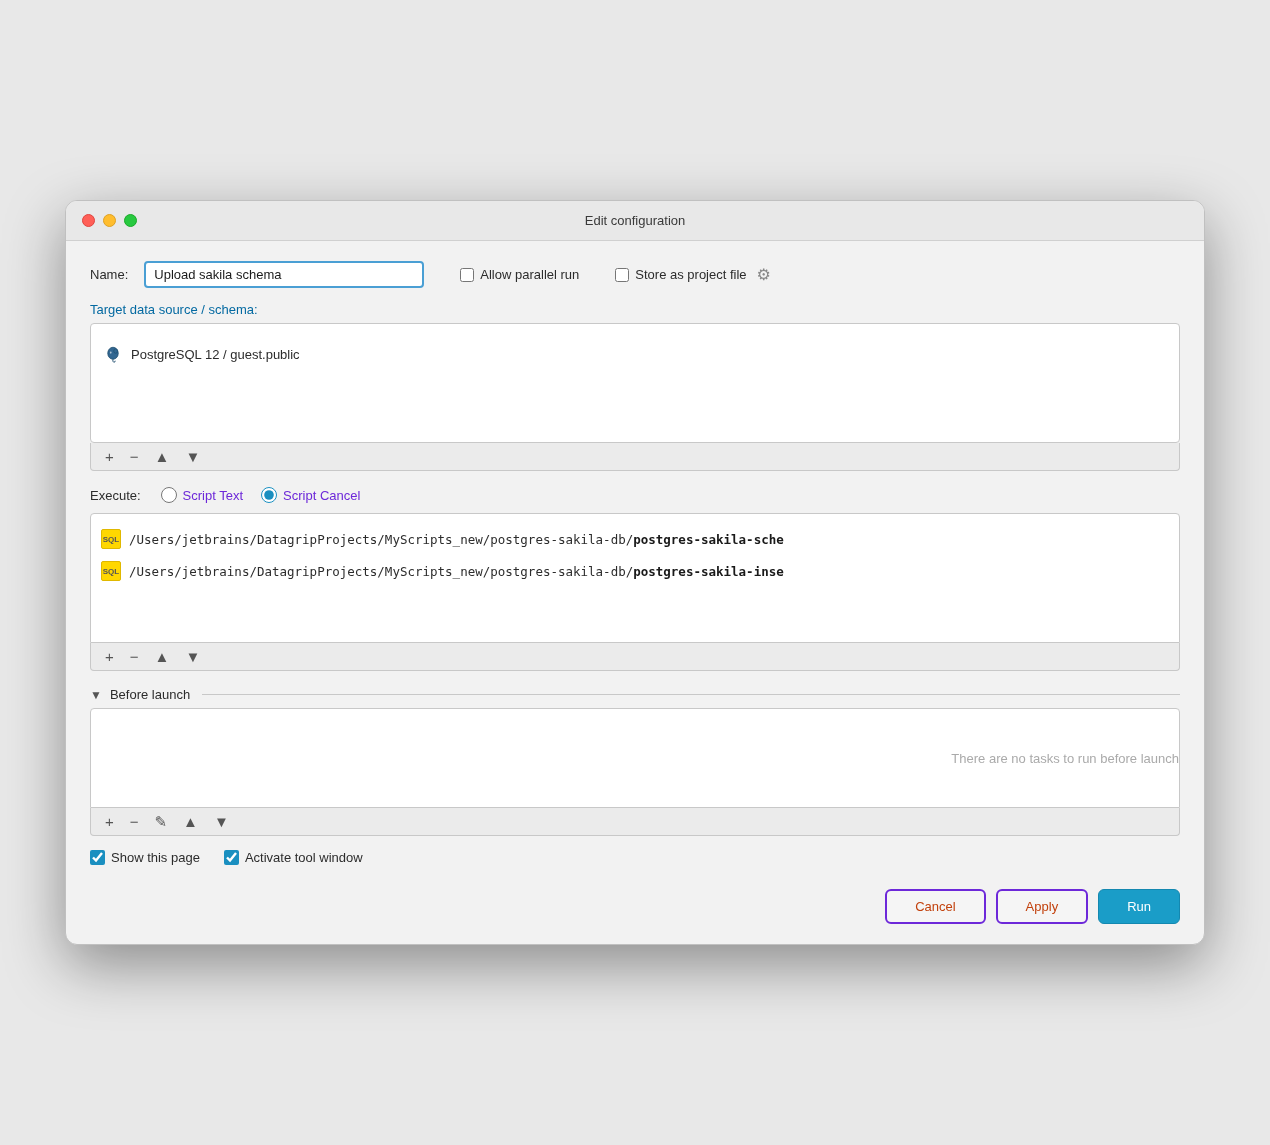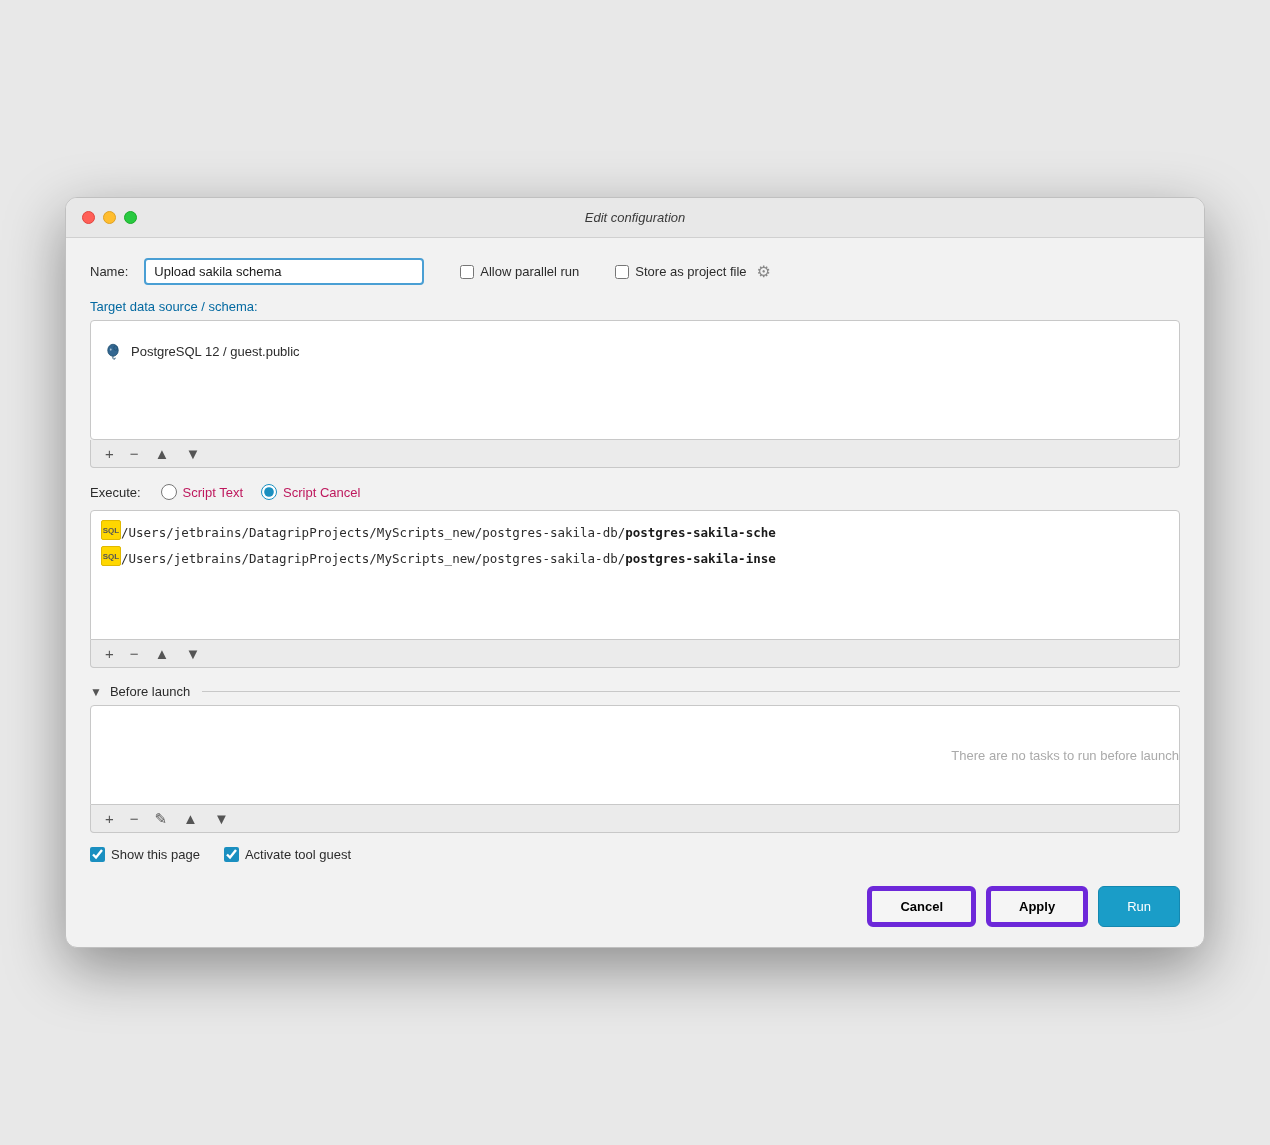--- a/index.html
+++ b/index.html
@@ -24,21 +24,20 @@
     }
 
     .titlebar {
       background: #e8e8e8;
       height: 40px;
       display: flex;
       align-items: center;
       padding: 0 16px;
       border-bottom: 1px solid #d0d0d0;
       position: relative;
-      font-style: italic;
     }
 
     .traffic-lights {
       display: flex;
       gap: 8px;
     }
 
     .traffic-light {
       width: 13px;
       height: 13px;
@@ -193,38 +192,40 @@
 
     .radio-option input[type="radio"] {
       width: 16px;
       height: 16px;
       margin: 0;
       accent-color: #1a8fc0;
     }
 
     .radio-label {
       font-size: 13px;
-      color: #be185d;
+      color: #6d28d9;
     }
 
     .scripts-box {
       border: 1px solid #c8c8c8;
       background: white;
       border-radius: 4px 4px 0 0;
       min-height: 130px;
       padding: 6px 10px;
     }
 
     .script-item {
       display: flex;
-      align-items: flex-end;
+      align-items: center;
+      gap: 8px;
       padding: 3px 0;
       font-size: 12.5px;
       color: #2c2c2c;
       font-family: "Menlo", "Monaco", monospace;
+      margin-top: 6px;
     }
 
     .sql-icon {
       width: 20px;
       height: 20px;
       background: #ffd700;
       border-radius: 2px;
       font-size: 8px;
       font-weight: bold;
       display: flex;
@@ -324,24 +325,23 @@
       justify-content: flex-end;
       gap: 10px;
       padding-top: 4px;
     }
 
     .btn {
       padding: 8px 28px;
       font-size: 13px;
       border-radius: 6px;
       cursor: pointer;
-      border: 5px solid #6d28d9;
+      border: 2px solid #6d28d9;
       background: #f5f5f5;
-      color: #000000;
-      font-weight: bold;
+      color: #c2410c;
     }
 
     .btn-primary {
       background: #1a9dc8;
       color: white;
       border: 1px solid #1488b0;
       font-weight: 500;
     }
   </style>
 </head>
@@ -453,21 +453,21 @@
       </div>
     </div>
 
     <div class="checkboxes-row">
       <div class="checkbox-item">
         <input type="checkbox" checked="" class="blue-checkbox" style="">
         <span class="checkbox-label">Show this page</span>
       </div>
       <div class="checkbox-item">
         <input type="checkbox" checked="" class="blue-checkbox" style="">
-        <span class="checkbox-label">Activate tool guest</span>
+        <span class="checkbox-label">Activate tool window</span>
       </div>
     </div>
 
     <div class="footer">
       <button class="btn">Cancel</button>
       <button class="btn">Apply</button>
       <button class="btn btn-primary">Run</button>
     </div>
 
   </div>

